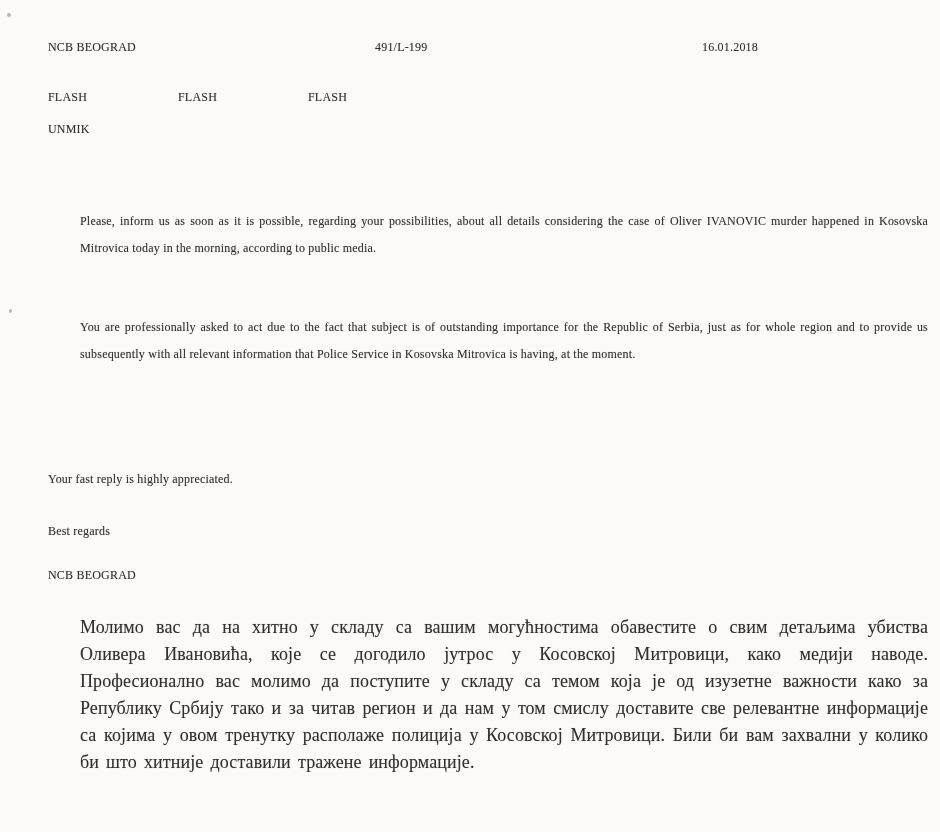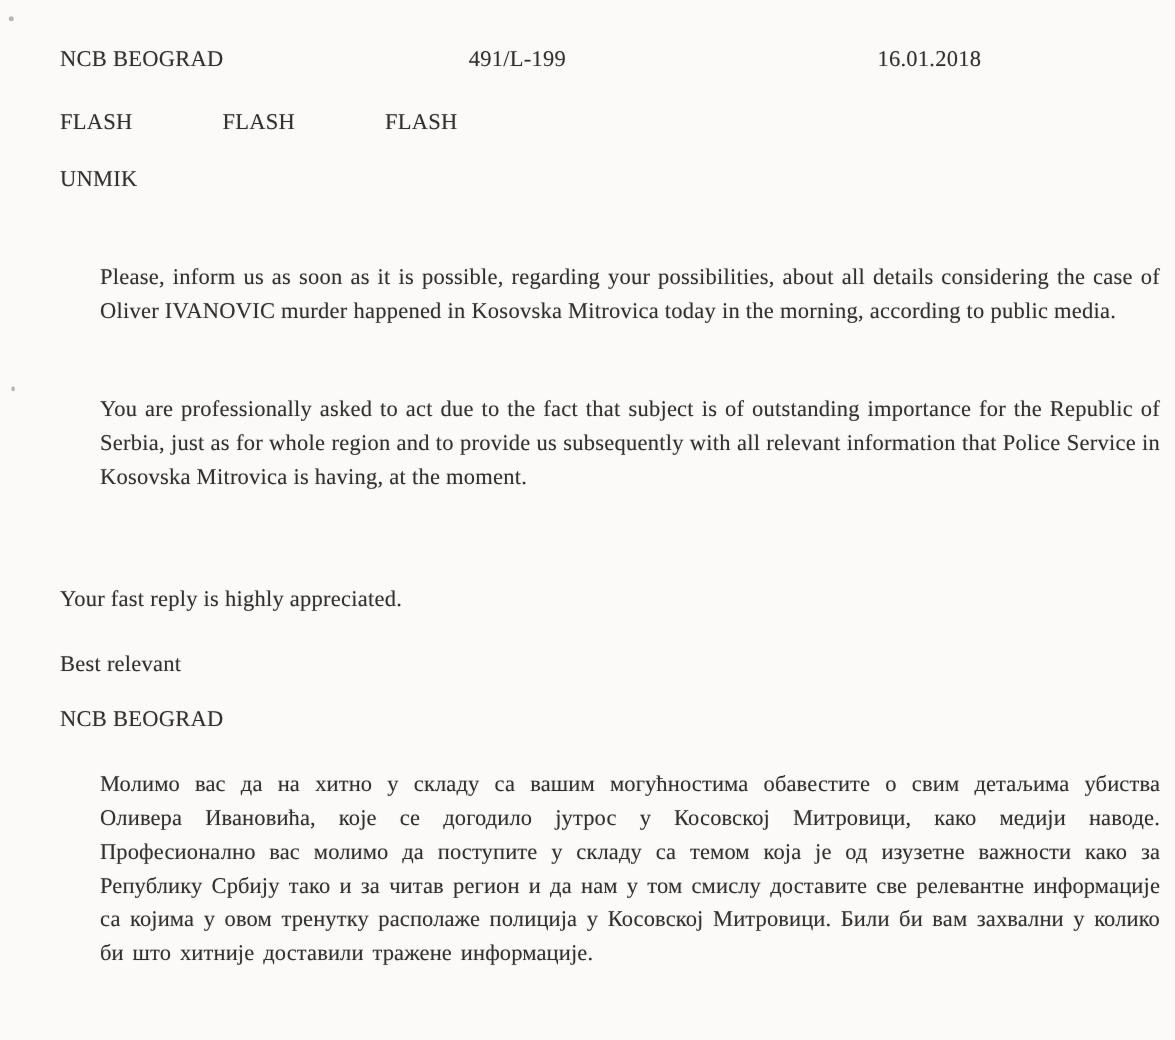--- a/index.html
+++ b/index.html
@@ -17,35 +17,35 @@
     width: 940px;
     height: 832px;
     background: var(--paper, #fbfaf8);
     overflow: hidden;
     color: var(--ink, #303030);
   }
   .txt {
     position: absolute;
     left: 48px;
     width: 848px;
-    font-size: 18px;
+    font-size: 12px;
     line-height: 27px;
     color: var(--ink, #303030);
     text-shadow: 0 0 1px rgba(70,70,70,0.35);
     letter-spacing: 0.2px;
   }
   .justify { text-align: justify; text-justify: inter-word; margin-left: 32px; }
   .header-row { top: 34px; height: 27px; }
   .header-row .ref  { position: absolute; left: 327px; }
   .header-row .date { position: absolute; left: 654px; }
   .flash-row { top: 84px; height: 27px; }
   .flash-row .f1 { position: absolute; left: 0; }
   .flash-row .f2 { position: absolute; left: 130px; }
   .flash-row .f3 { position: absolute; left: 260px; }
-  .addressee { top: 130px; }
+  .addressee { top: 116px; }
   .p1 { top: 208px; }
   .p2 { top: 314px; }
   .p3 { top: 420px; }
   .p4 { top: 466px; }
   .closing   { top: 518px; }
   .signature { top: 562px; }
   .serbian {
     top: 614px;
     font-size: 18px;
     line-height: 27px;
@@ -82,19 +82,19 @@
 
   <div class="txt addressee">UNMIK</div>
 
   <p class="txt justify p1">Please, inform us as soon as it is possible, regarding your possibilities, about all details considering the case of Oliver IVANOVIC murder happened in Kosovska Mitrovica today in the morning, according to public media.</p>
 
   <p class="txt justify p2">You are professionally asked to act due to the fact that subject is of outstanding importance for the Republic of Serbia, just as for whole region and to provide us subsequently with all relevant information that Police Service in Kosovska Mitrovica is having, at the moment.</p>
 
 
   <p class="txt p4">Your fast reply is highly appreciated.</p>
 
-  <p class="txt closing">Best relevant</p>
+  <p class="txt closing">Best regards</p>
 
   <p class="txt signature">NCB BEOGRAD</p>
 
   <p class="txt justify serbian">Молимо вас да на хитно у складу са вашим могућностима обавестите о свим детаљима убиства Оливера Ивановића, које се догодило јутрос у Косовској Митровици, како медији наводе. Професионално вас молимо да поступите у складу са темом која је од изузетне важности како за Републику Србију тако и за читав регион и да нам у том смислу доставите све релевантне информације са којима у овом тренутку располаже полиција у Косовској Митровици. Били би вам захвални у колико би што хитније доставили тражене информације.</p>
 
 </div>
 
 </body></html>

